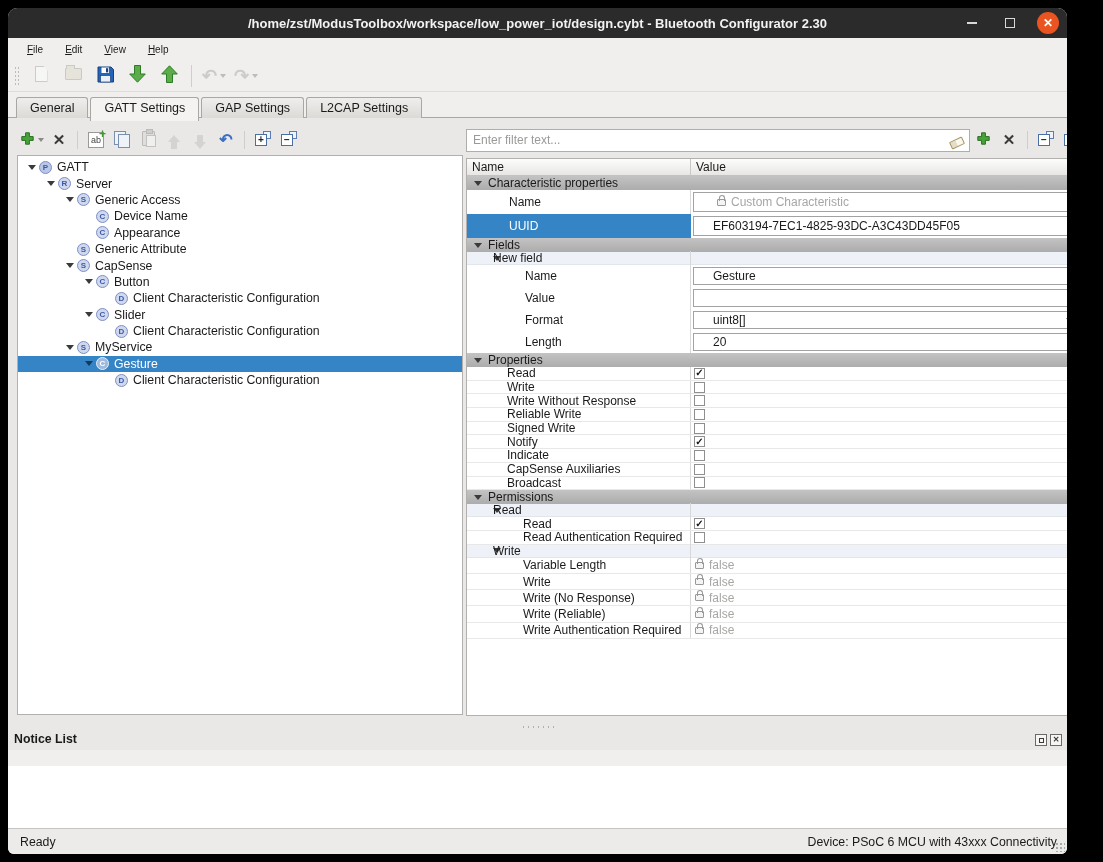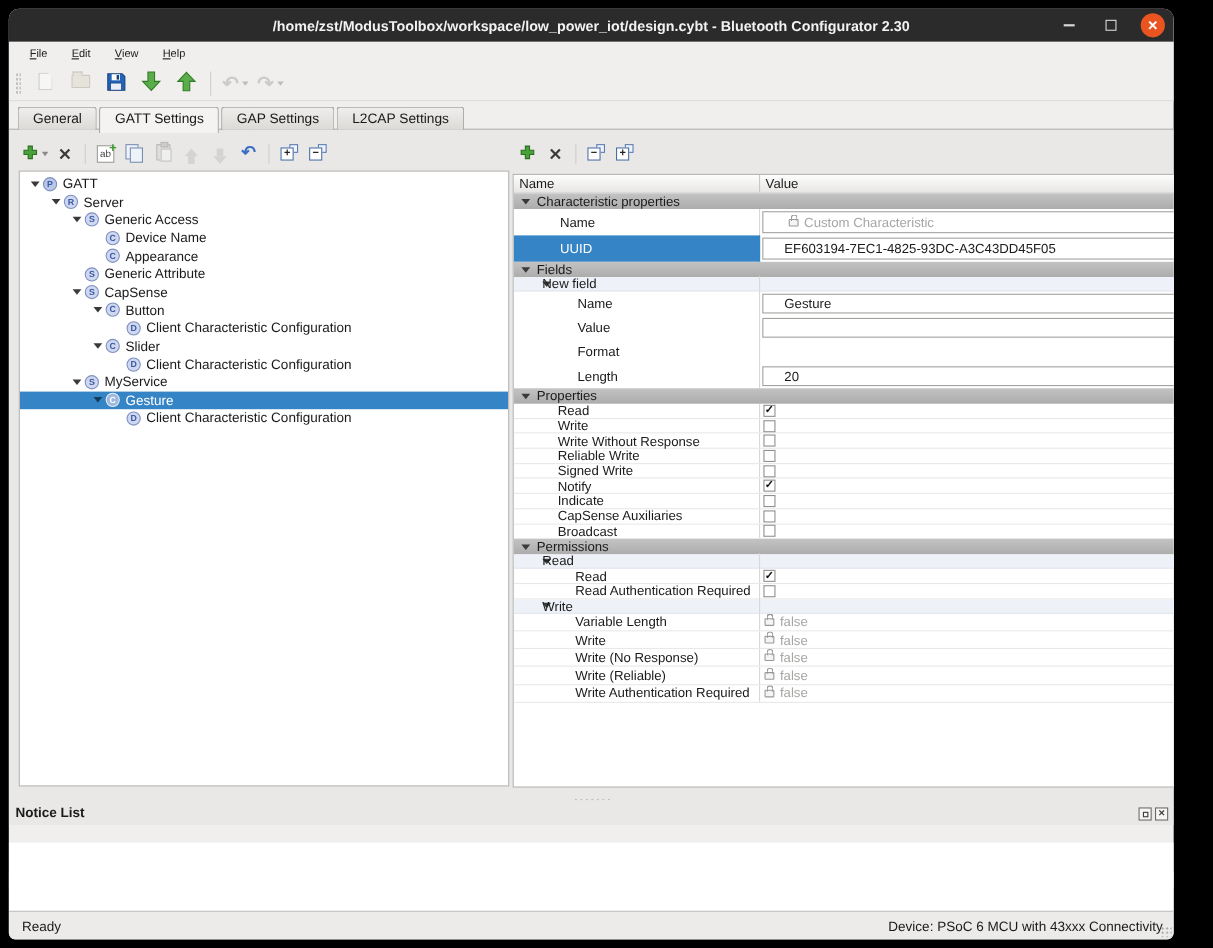--- a/index.html
+++ b/index.html
@@ -273,20 +273,24 @@
         <span class="ssep"></span>
         <span class="sbtn">
           <span><span class="ic-boxpm"><span class="bk"></span><span class="ft">+</span></span></span>
         </span>
         <span class="sbtn">
           <span><span class="ic-boxpm"><span class="bk"></span><span class="ft">−</span></span></span>
         </span>
       </div>
 
     <div id="filterbar">
+      <span id="filter-wrap">
+        <input id="filter-input" type="text" placeholder="Enter filter text..." style="">
+        <span id="filter-eraser"><span class="ic-eraser"></span></span>
+      </span>
     <span class="sbtn">
           <span><svg width="15" height="15" viewBox="0 0 15 15">
               <path d="M5.6 1.8h3.8v3.8h3.8v3.8H9.4v3.8H5.6V9.4H1.8V5.6h3.8z" fill="#47a339" stroke="#2c6e23"></path>
             </svg></span>
         </span>
         <span class="sbtn">
           <span><span class="xdel">✕</span></span>
         </span>
         <span class="ssep"></span>
         <span class="sbtn">
@@ -433,20 +437,23 @@
             </span>
           </div>
           <div class="trow r-input">
             <span class="tcell-n pl2">Value</span>
             <span class="tcell-v">
               <span class="vfield"></span>
             </span>
           </div>
           <div class="trow r-input">
             <span class="tcell-n pl2">Format</span>
+            <span class="tcell-v">
+              <span class="vfield">uint8[]<span class="sel-caret"></span></span>
+            </span>
           </div>
           <div class="trow r-input">
             <span class="tcell-n pl2">Length</span>
             <span class="tcell-v">
               <span class="vfield">20</span>
             </span>
           </div>
           <div class="trow r-group">
             <span class="exp-arrow garrow"></span>
             <span>Properties</span>

